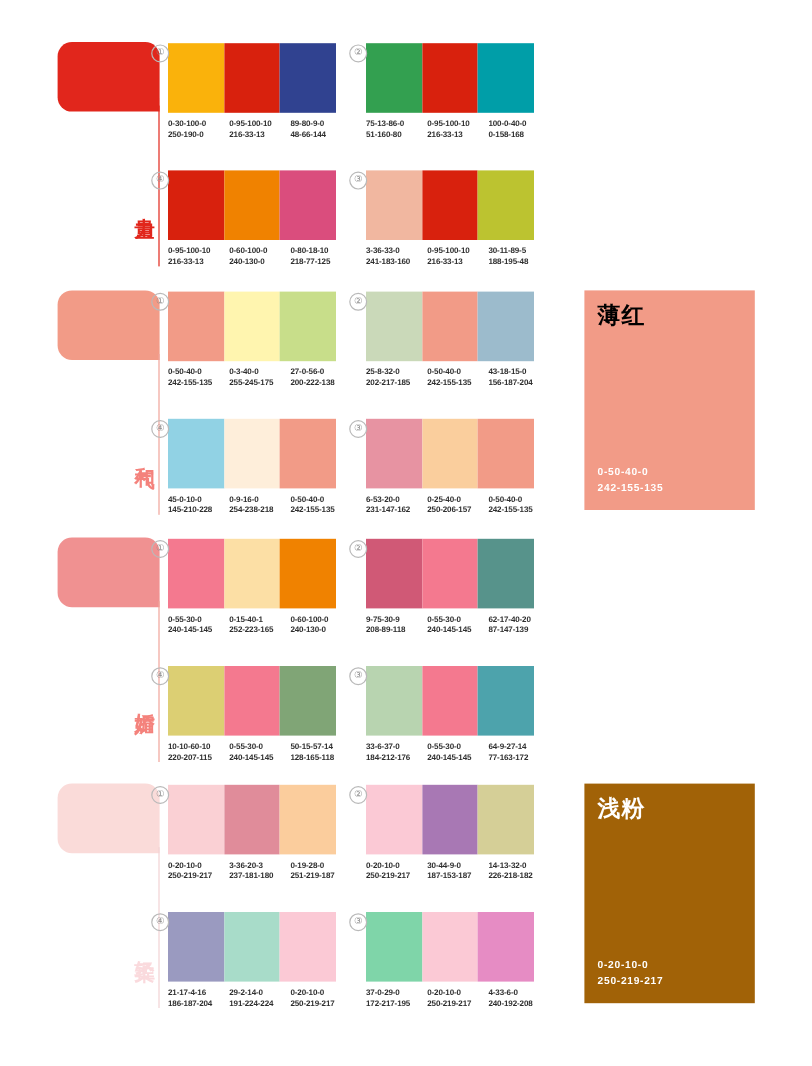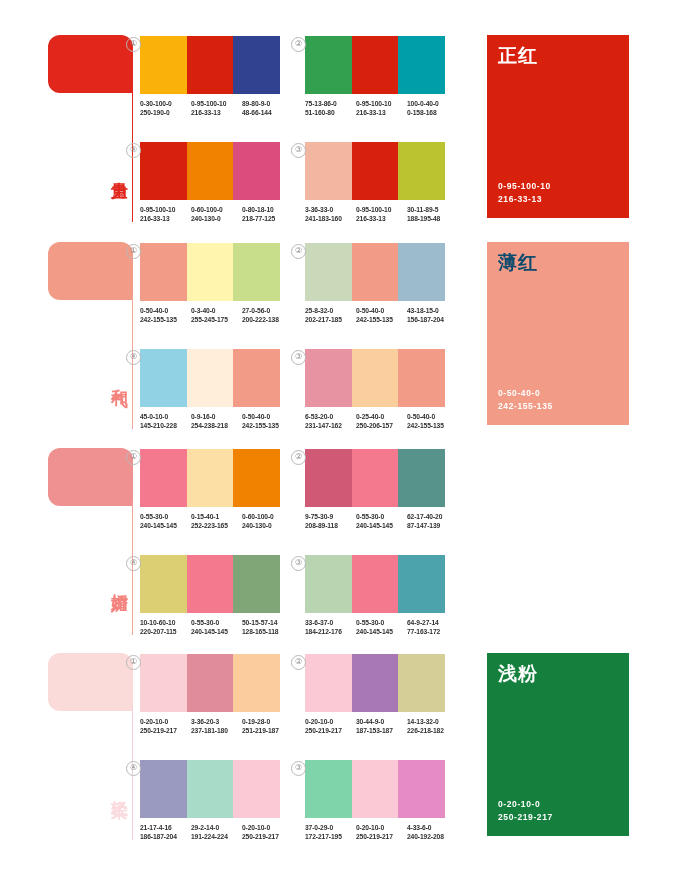--- a/index.html
+++ b/index.html
@@ -195,27 +195,20 @@
           <div class="bar" style="background: rgb(241, 183, 160);"></div>
           <div class="bar" style="background: rgb(216, 33, 13);"></div>
           <div class="bar" style="background: rgb(188, 195, 48);"></div>
         </div>
         <div class="codes">
           <div class="code"><span class="c1">3-36-33-0</span><span class="c2">241-183-160</span></div>
           <div class="code"><span class="c1">0-95-100-10</span><span class="c2">216-33-13</span></div>
           <div class="code"><span class="c1">30-11-89-5</span><span class="c2">188-195-48</span></div>
         </div>
       </div>
-      <div class="hero" style="top: 5px; background: rgb(216, 33, 13);">
-        <div class="hero-title" style="color: rgb(255, 255, 255);">正红</div>
-        <div class="hero-codes" style="color: rgb(255, 255, 255);">
-          <div>0-95-100-10</div>
-          <div>216-33-13</div>
-        </div>
-      </div>
     </div>
     <div class="section" style="top: 237px; height: 200px;">
       <div class="key-col">
         <div class="key-swatch flag" style="background: rgb(242, 155, 135);"></div>
         <div class="key-stem" style="background: rgb(240, 164, 154); height: 134px;"></div>
         <div class="key-label" style="color: rgb(244, 130, 124); top: 138px;">和气</div>
       </div>
       <div class="combo" style="left: 140px; top: 6px;">
         <div class="combo-num">①</div>
         <div class="bars">
@@ -262,21 +255,21 @@
           <div class="bar" style="background: rgb(250, 206, 157);"></div>
           <div class="bar" style="background: rgb(242, 155, 135);"></div>
         </div>
         <div class="codes">
           <div class="code"><span class="c1">6-53-20-0</span><span class="c2">231-147-162</span></div>
           <div class="code"><span class="c1">0-25-40-0</span><span class="c2">250-206-157</span></div>
           <div class="code"><span class="c1">0-50-40-0</span><span class="c2">242-155-135</span></div>
         </div>
       </div>
       <div class="hero" style="top: 5px; background: rgb(242, 155, 135);">
-        <div class="hero-title" style="color: #0c4a6e;">薄红</div>
+        <div class="hero-title" style="color: #000000;">薄红</div>
         <div class="hero-codes" style="color: rgb(255, 255, 255);">
           <div>0-50-40-0</div>
           <div>242-155-135</div>
         </div>
       </div>
     </div>
     <div class="section" style="top: 443px; height: 200px;">
       <div class="key-col">
         <div class="key-swatch flag" style="background: rgb(240, 145, 145);"></div>
         <div class="key-stem" style="background: rgb(240, 164, 154); height: 134px;"></div>
@@ -386,21 +379,21 @@
           <div class="bar" style="background: rgb(127, 213, 169);"></div>
           <div class="bar" style="background: rgb(251, 201, 213);"></div>
           <div class="bar" style="background: rgb(230, 140, 196);"></div>
         </div>
         <div class="codes">
           <div class="code"><span class="c1">37-0-29-0</span><span class="c2">172-217-195</span></div>
           <div class="code"><span class="c1">0-20-10-0</span><span class="c2">250-219-217</span></div>
           <div class="code"><span class="c1">4-33-6-0</span><span class="c2">240-192-208</span></div>
         </div>
       </div>
-      <div class="hero" style="top: 5px; background: #15803d;">
+      <div class="hero" style="top: 5px; background: #a16207;">
         <div class="hero-title" style="color: rgb(255, 255, 255);">浅粉</div>
         <div class="hero-codes" style="color: rgb(255, 255, 255);">
           <div>0-20-10-0</div>
           <div>250-219-217</div>
         </div>
       </div>
     </div>
   </div>
 
 </body></html>

